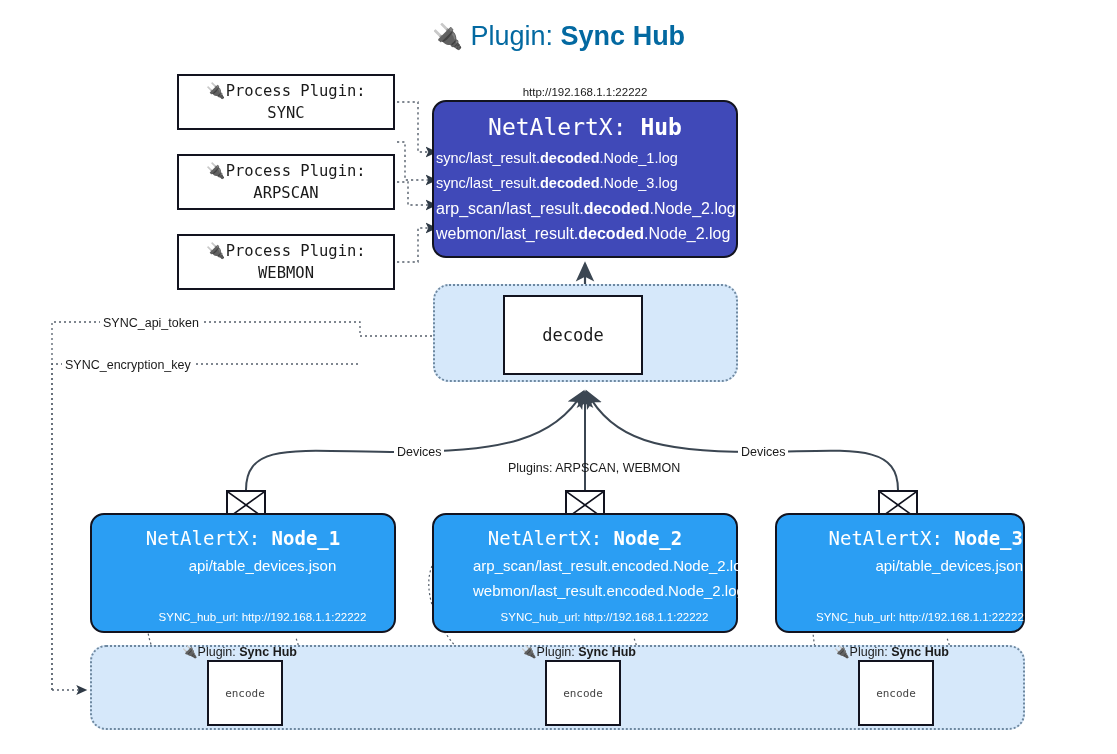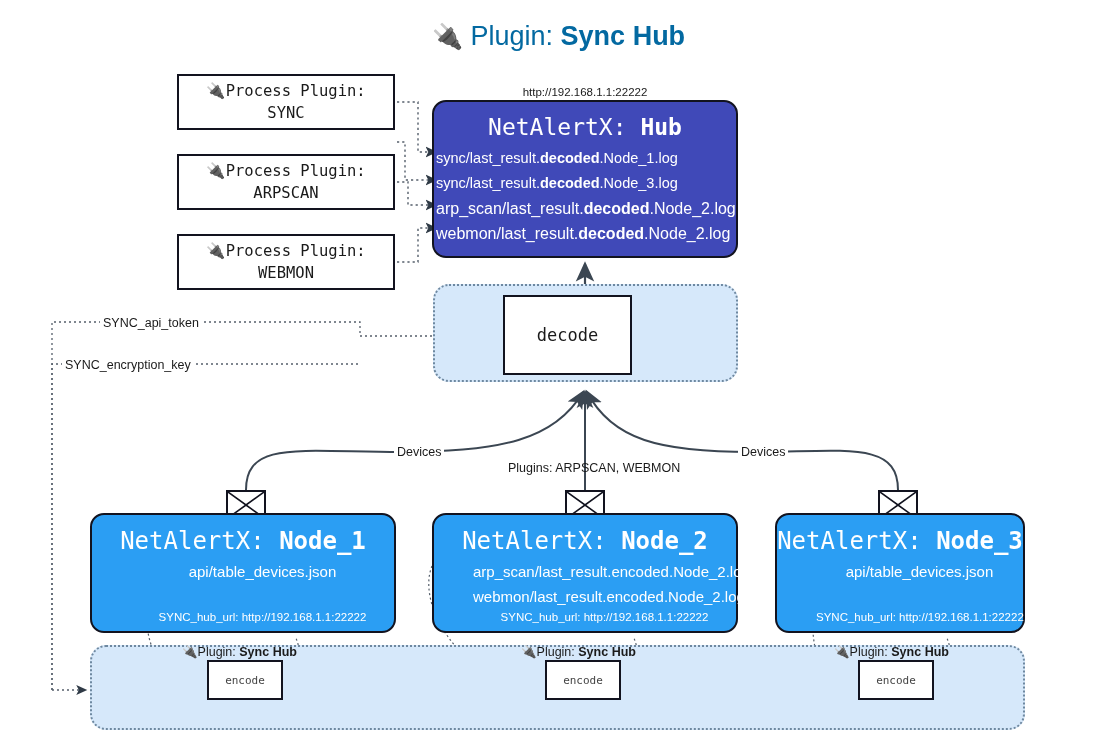--- a/index.html
+++ b/index.html
@@ -92,21 +92,21 @@
   #proc-web    { left: 177px; top: 234px; }
 
   
   #decode-pool {
     left: 433px; top: 284px; width: 305px; height: 98px;
     background: #d6e8fa;
     border: 2px dotted #6e88a0;
     border-radius: 16px;
   }
   #decode-box {
-    left: 503px; top: 295px; width: 129px; height: 80px;
+    left: 503px; top: 295px; width: 140px; height: 80px;
     background: #ffffff;
     border: 2px solid #12131f;
     display: flex; align-items: center; justify-content: center;
     font-family: "DejaVu Sans Mono", "Liberation Mono", monospace;
     font-size: 17px;
     color: #1a1a1a;
     text-align: center;
   }
 
   
@@ -128,62 +128,62 @@
   .node-box {
     height: 120px;
     background: #2b9ef3;
     border: 2px solid #12131f;
     border-radius: 14px;
     color: #ffffff;
     text-align: center;
   }
   .node-box .node-title {
     font-family: "DejaVu Sans Mono", "Liberation Mono", monospace;
-    font-size: 24px;
+    font-size: 19px;
     margin-top: 12px;
     white-space: nowrap;
   }
   .node-box .node-title b { font-weight: bold; }
   .node-box .node-line {
     font-size: 15px;
     line-height: 25px;
     margin-top: 4px;
     white-space: nowrap;
     padding-left: 39px;
   }
   .node-box .node-line.tight { margin-top: 0; }
   .node-box .node-foot {
     font-size: 11.5px;
     white-space: nowrap;
     position: absolute;
     left: 0; right: 0; bottom: 8px; padding-left: 39px;
   }
   #node1 { left: 90px;  top: 513px; width: 306px; }
   #node2 { left: 432px; top: 513px; width: 306px; }
-  #node3 { left: 775px; top: 513px; width: 250px; }
+  #node3 { left: 775px; top: 513px; width: 250px; text-align: right; }
 
   
   .envelope {
     width: 40px; height: 30px;
     background: #ffffff;
     border: 2px solid #12131f;
   }
   #env1 { left: 226px; top: 490px; }
   #env2 { left: 565px; top: 490px; }
   #env3 { left: 878px; top: 490px; }
 
   
   #encode-pool {
     left: 90px; top: 645px; width: 935px; height: 85px;
     background: #d6e8fa;
     border: 2px dotted #6e88a0;
     border-radius: 16px;
   }
   .encode-box {
-    width: 76px; height: 40px;
+    width: 76px; height: 66px;
     background: #ffffff;
     border: 2px solid #12131f;
     display: flex; align-items: center; justify-content: center;
     font-family: "DejaVu Sans Mono", "Liberation Mono", monospace;
     font-size: 11px;
     color: #444;
   }
   #enc1 { left: 207px; top: 660px; }
   #enc2 { left: 545px; top: 660px; }
   #enc3 { left: 858px; top: 660px; }

